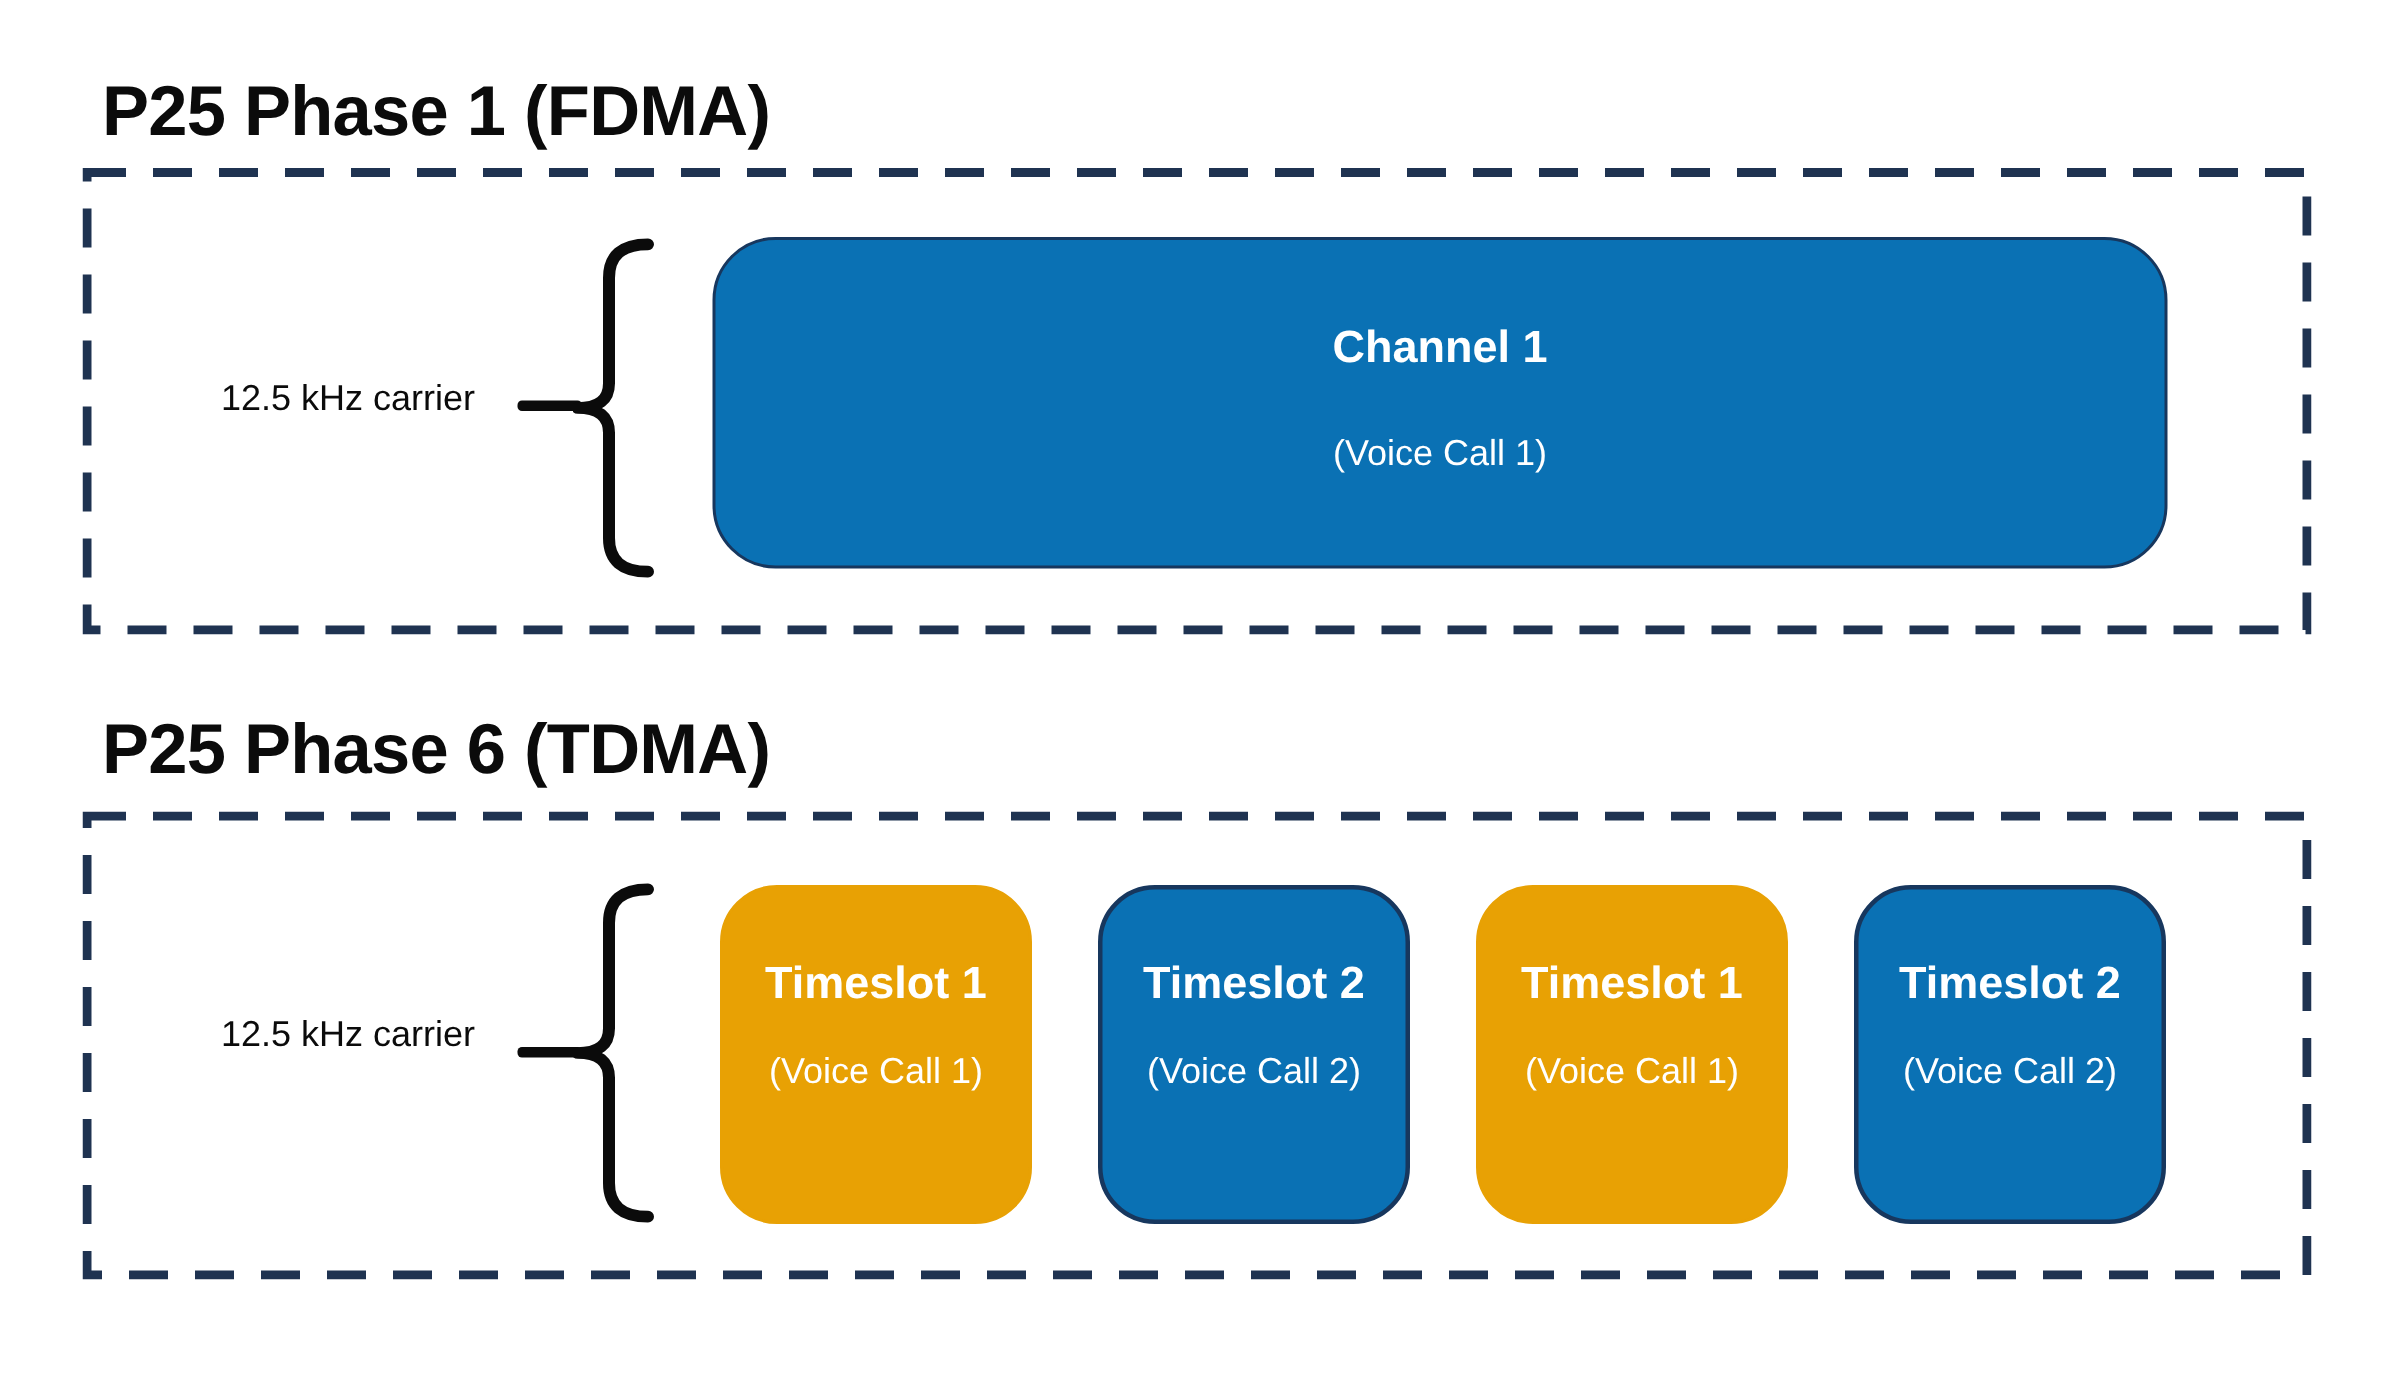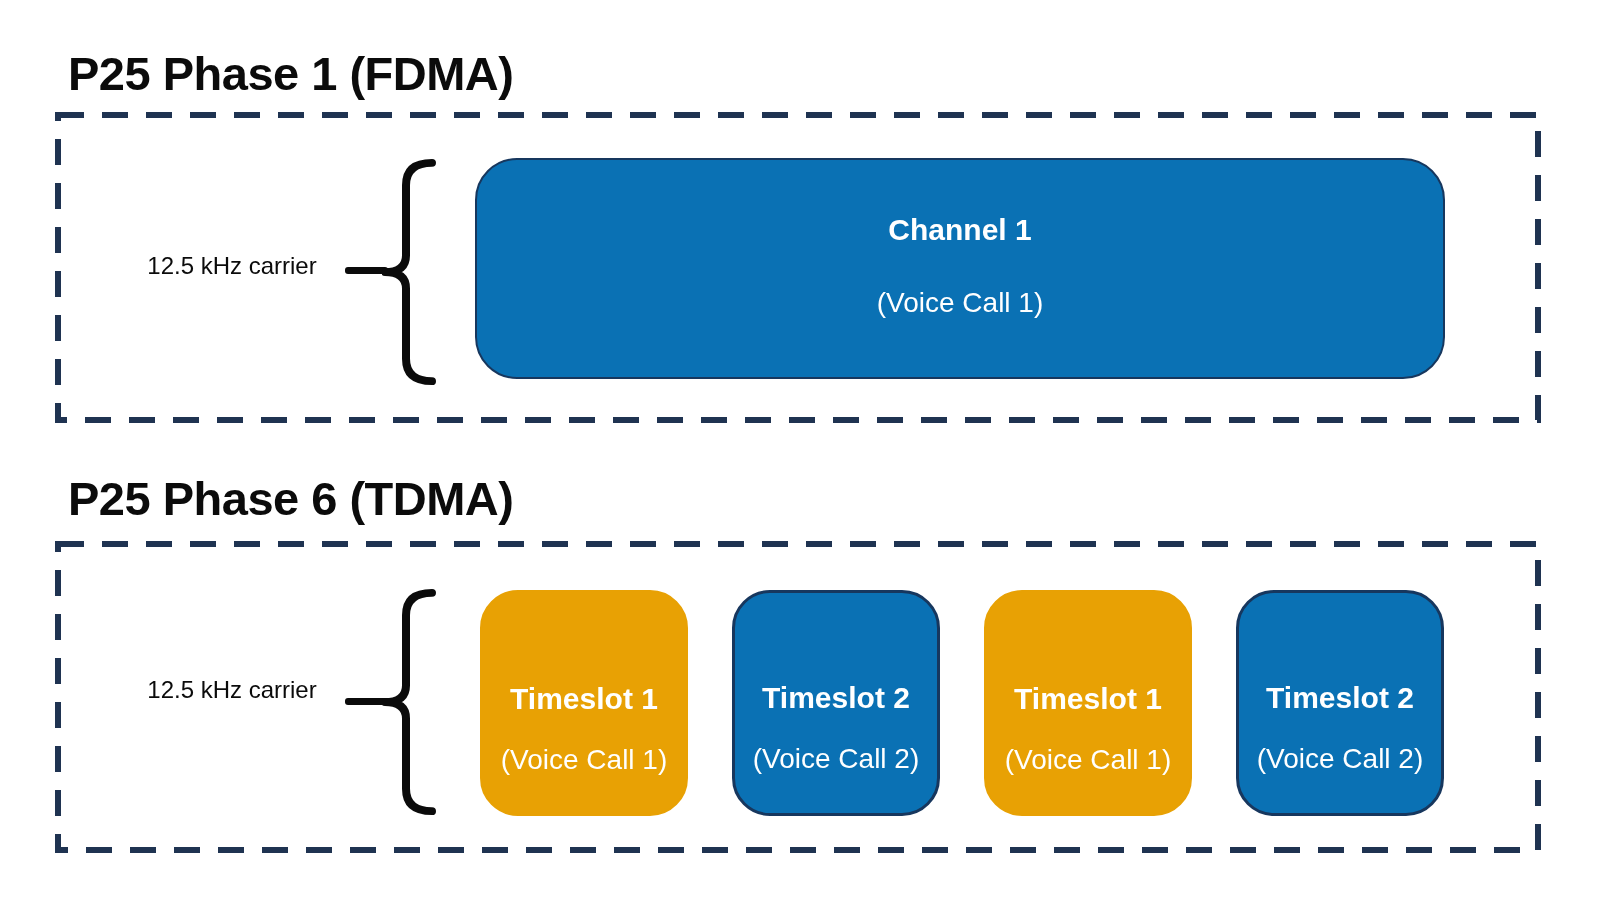--- a/index.html
+++ b/index.html
@@ -78,40 +78,39 @@
   .block {
     position: absolute;
     display: flex;
     flex-direction: column;
     align-items: center;
     justify-content: center;
     color: var(--block-text);
     text-align: center;
   }
   .block-title { font-weight: 700; font-size: 30px; white-space: nowrap; }
-  .block-subtitle { font-weight: 400; font-size: 28px; white-space: nowrap; }
+  .block-subtitle { font-weight: 400; font-size: 24px; white-space: nowrap; }
 
   #channel1 {
     left: 475px; top: 158px;
     width: 970px; height: 221px;
     border-radius: 42px;
     background: var(--block-blue);
     border: 2px solid var(--block-border);
     gap: 40px;
     padding-bottom: 6px;
   }
 
   .timeslot {
     top: 590px;
     width: 208px;
     height: 226px;
     border-radius: 38px;
     gap: 28px;
     padding-bottom: 38px;
-    justify-content: flex-end;
   }
   .timeslot.orange {
     background: var(--block-orange);
     border: 2px solid var(--block-orange);
   }
   .timeslot.blue {
     background: var(--block-blue);
     border: 3px solid var(--block-border);
   }
   #ts1 { left: 480px; }

